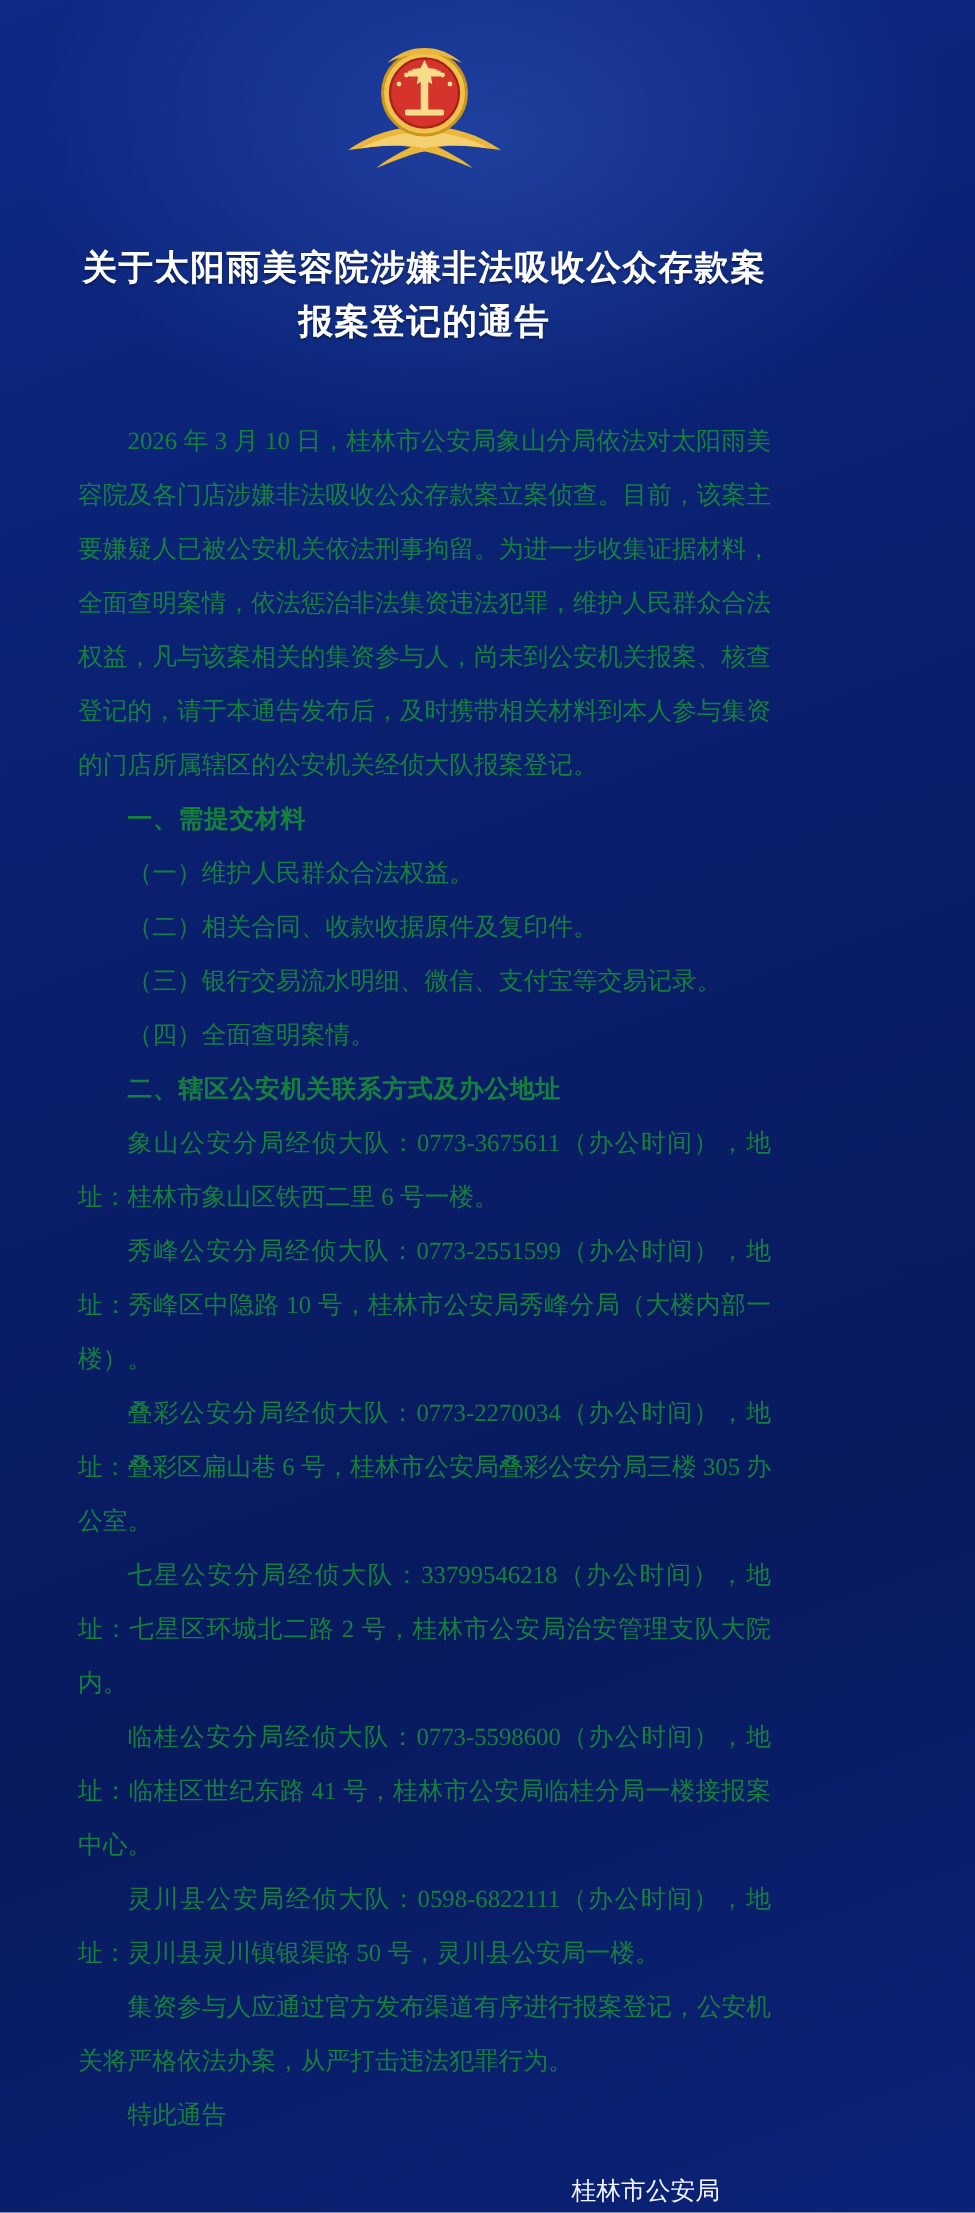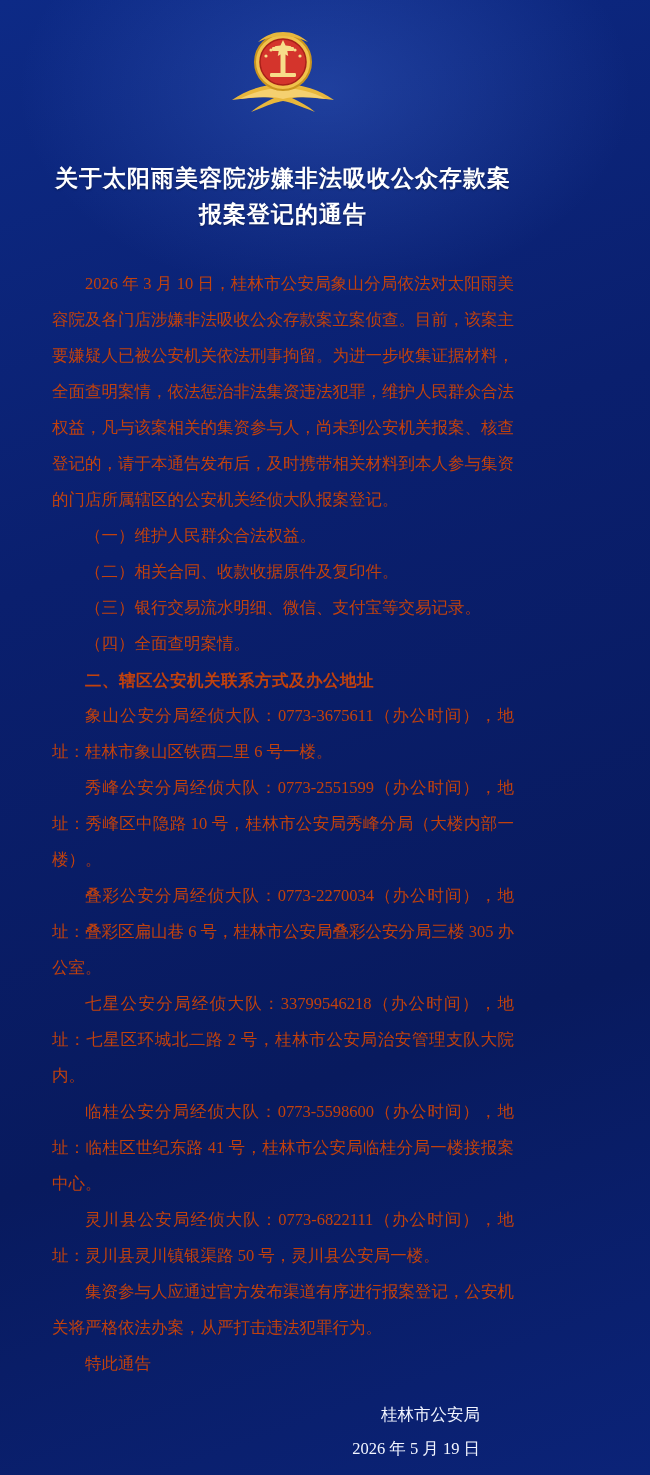--- a/index.html
+++ b/index.html
@@ -53,24 +53,24 @@
     font-size: 23px;
     line-height: 36px;
     letter-spacing: 1px;
     color: #ffffff;
     text-shadow: 0 1px 2px rgba(0,0,0,0.35);
   }
   .title-line {
     display: block;
   }
   .body-block {
-    margin-top: 34px;
+    margin-top: 44px;
     font-size: 16.5px;
     line-height: 36px;
-    color: #c2410c;
+    color: #15803d;
     text-align: justify;
     text-justify: inter-ideograph;
   }
   p.para {
     margin: 0;
     text-indent: 2em;
   }
   p.heading {
     margin: 0;
     text-indent: 2em;
@@ -135,32 +135,33 @@
 
   <div class="title-block">
     <span class="title-line">关于太阳雨美容院涉嫌非法吸收公众存款案</span>
     <span class="title-line">报案登记的通告</span>
   </div>
 
   <div class="body-block">
 
     <p class="para">2026 年 3 月 10 日，桂林市公安局象山分局依法对太阳雨美容院及各门店涉嫌非法吸收公众存款案立案侦查。目前，该案主要嫌疑人已被公安机关依法刑事拘留。为进一步收集证据材料，全面查明案情，依法惩治非法集资违法犯罪，维护人民群众合法权益，凡与该案相关的集资参与人，尚未到公安机关报案、核查登记的，请于本通告发布后，及时携带相关材料到本人参与集资的门店所属辖区的公安机关经侦大队报案登记。</p>
 
+    <p class="heading">一、需提交材料</p>
     <p class="item">（一）维护人民群众合法权益。</p>
     <p class="item">（二）相关合同、收款收据原件及复印件。</p>
     <p class="item">（三）银行交易流水明细、微信、支付宝等交易记录。</p>
     <p class="item">（四）全面查明案情。</p>
 
     <p class="heading">二、辖区公安机关联系方式及办公地址</p>
     <p class="contact">象山公安分局经侦大队：0773-3675611（办公时间），地址：桂林市象山区铁西二里 6 号一楼。</p>
     <p class="contact">秀峰公安分局经侦大队：0773-2551599（办公时间），地址：秀峰区中隐路 10 号，桂林市公安局秀峰分局（大楼内部一楼）。</p>
     <p class="contact">叠彩公安分局经侦大队：0773-2270034（办公时间），地址：叠彩区扁山巷 6 号，桂林市公安局叠彩公安分局三楼 305 办公室。</p>
     <p class="contact">七星公安分局经侦大队：33799546218（办公时间），地址：七星区环城北二路 2 号，桂林市公安局治安管理支队大院内。</p>
     <p class="contact">临桂公安分局经侦大队：0773-5598600（办公时间），地址：临桂区世纪东路 41 号，桂林市公安局临桂分局一楼接报案中心。</p>
-    <p class="contact">灵川县公安局经侦大队：0773-6822111（办公时间），地址：灵川县灵川镇银渠路 50 号，灵川县公安局一楼。</p>
+    <p class="contact">灵川县公安局经侦大队：0598-6822111（办公时间），地址：灵川县灵川镇银渠路 50 号，灵川县公安局一楼。</p>
 
     <p class="para">集资参与人应通过官方发布渠道有序进行报案登记，公安机关将严格依法办案，从严打击违法犯罪行为。</p>
     <p class="para">特此通告</p>
   </div>
 
   <div class="sign-block">
     <span class="sign-line">桂林市公安局</span>
     <span class="sign-line">2026 年 5 月 19 日</span>
   </div>
 

